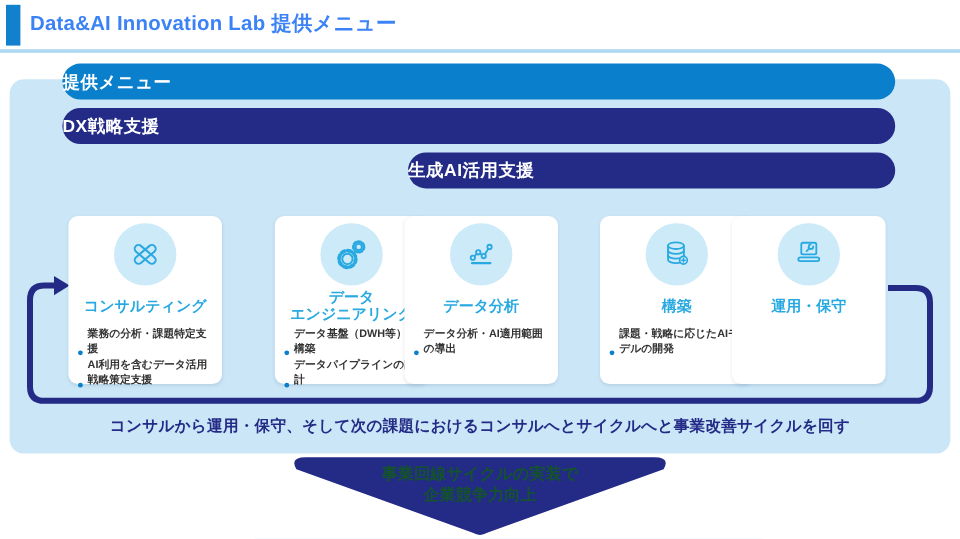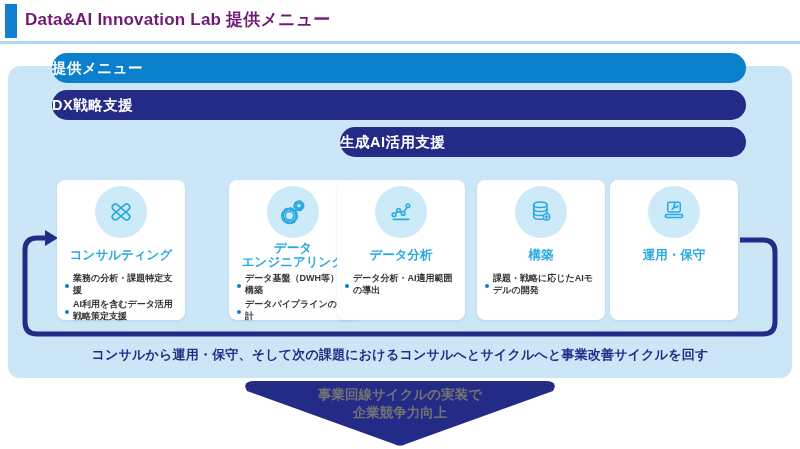--- a/index.html
+++ b/index.html
@@ -3,52 +3,52 @@
 <meta charset="utf-8">
 <style>
   html,body{margin:0;padding:0;}
   body{
     width:800px;height:449px;position:relative;overflow:hidden;
     background:#ffffff;
     font-family:"Liberation Sans","DejaVu Sans",sans-serif;
   }
   
   .hdr-accent{position:absolute;left:5px;top:4px;width:12px;height:34px;background:#1380ce;}
-  .hdr-title{position:absolute;left:25px;top:8px;font-size:17px;font-weight:600;color:#701a75;letter-spacing:.2px;}
+  .hdr-title{position:absolute;left:25px;top:8px;font-size:17px;font-weight:600;color:#3b82f6;letter-spacing:.2px;}
   .hdr-underline{position:absolute;left:0;top:41px;width:800px;height:3px;background:#aed9f2;}
   
   .panel{position:absolute;left:8px;top:66px;width:784px;height:312px;background:#cbe7f7;border-radius:12px;}
   
   .bar{position:absolute;height:30px;border-radius:15px;color:#ffffff;font-weight:bold;font-size:14.5px;
        display:flex;align-items:center;justify-content:flex-start;letter-spacing:.5px;}
   .bar1{left:52px;top:53px;width:694px;background:#0a80cc;}
   .bar2{left:52px;top:90px;width:694px;background:#232b87;}
   .bar3{left:340px;top:127px;width:406px;background:#232b87;}
   
   .cycle-svg{position:absolute;left:0;top:0;width:800px;height:449px;}
   
   .card{position:absolute;top:180px;width:128px;height:140px;background:#ffffff;border-radius:8px;
         box-shadow:0 1px 3px rgba(0,40,90,.10);display:flex;flex-direction:column;align-items:center;}
-  .c1{left:57px;} .c2{left:197px;margin-left:32px;} .c3{left:337px;} .c4{left:477px;} .c5{left:610px;}
+  .c1{left:57px;} .c2{left:197px;margin-left:32px;} .c3{left:337px;} .c4{left:500px;} .c5{left:610px;}
   .icon-circle{width:52px;height:52px;border-radius:50%;background:#cdeaf9;margin-top:6px;
         display:flex;align-items:center;justify-content:center;flex:0 0 auto;}
   .icon-circle svg{width:32px;height:32px;display:block;}
   .card-title{color:#29a9e1;font-weight:bold;font-size:12.5px;line-height:1.15;text-align:center;
         white-space:pre-line;min-height:30px;display:flex;align-items:center;justify-content:center;margin-top:2px;}
   .bullets{width:100%;padding:2px 7px 0 8px;box-sizing:border-box;}
-  .bullet{display:flex;align-items:center;margin-bottom:2px;}
+  .bullet{display:flex;align-items:flex-end;margin-bottom:2px;}
   .dot{flex:0 0 auto;width:4px;height:4px;border-radius:50%;background:#0a80cc;margin:4px 4px 0 0;}
   .bullet-text{font-size:9px;font-weight:600;color:#333333;line-height:1.35;}
   
   .cycle-caption{position:absolute;left:8px;top:346px;width:784px;text-align:center;
         color:#232b87;font-weight:bold;font-size:13px;letter-spacing:.2px;}
   
   .down-arrow{position:absolute;left:240px;top:380px;width:320px;height:69px;}
   .down-arrow svg{position:absolute;left:0;top:0;width:320px;height:69px;}
-  .arrow-line{position:absolute;width:320px;text-align:center;color:#737373;font-weight:bold;font-size:13.5px;}
+  .arrow-line{position:absolute;width:320px;text-align:center;color:#14532d;font-weight:bold;font-size:13.5px;}
   .arrow-line1{top:6px;} .arrow-line2{top:24px;}
   .stroke-cyan{stroke:#29a9e1;fill:none;stroke-linecap:round;stroke-linejoin:round;}
 </style>
 </head>
 <body>
 
 <div class="hdr-accent"></div>
 <div class="hdr-title">Data&amp;AI Innovation Lab 提供メニュー</div>
 <div class="hdr-underline"></div>
 

